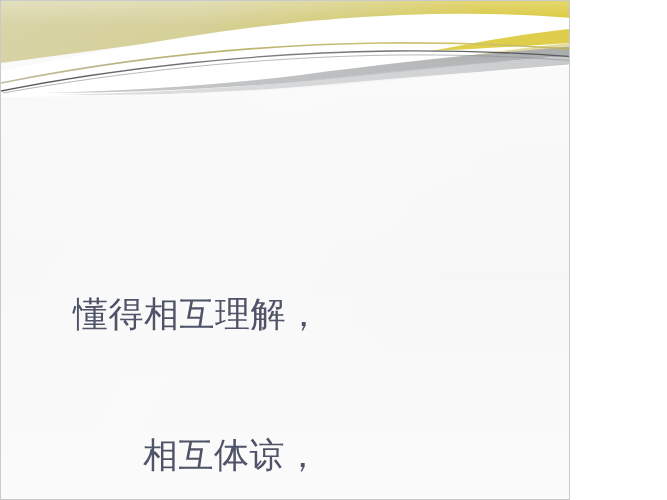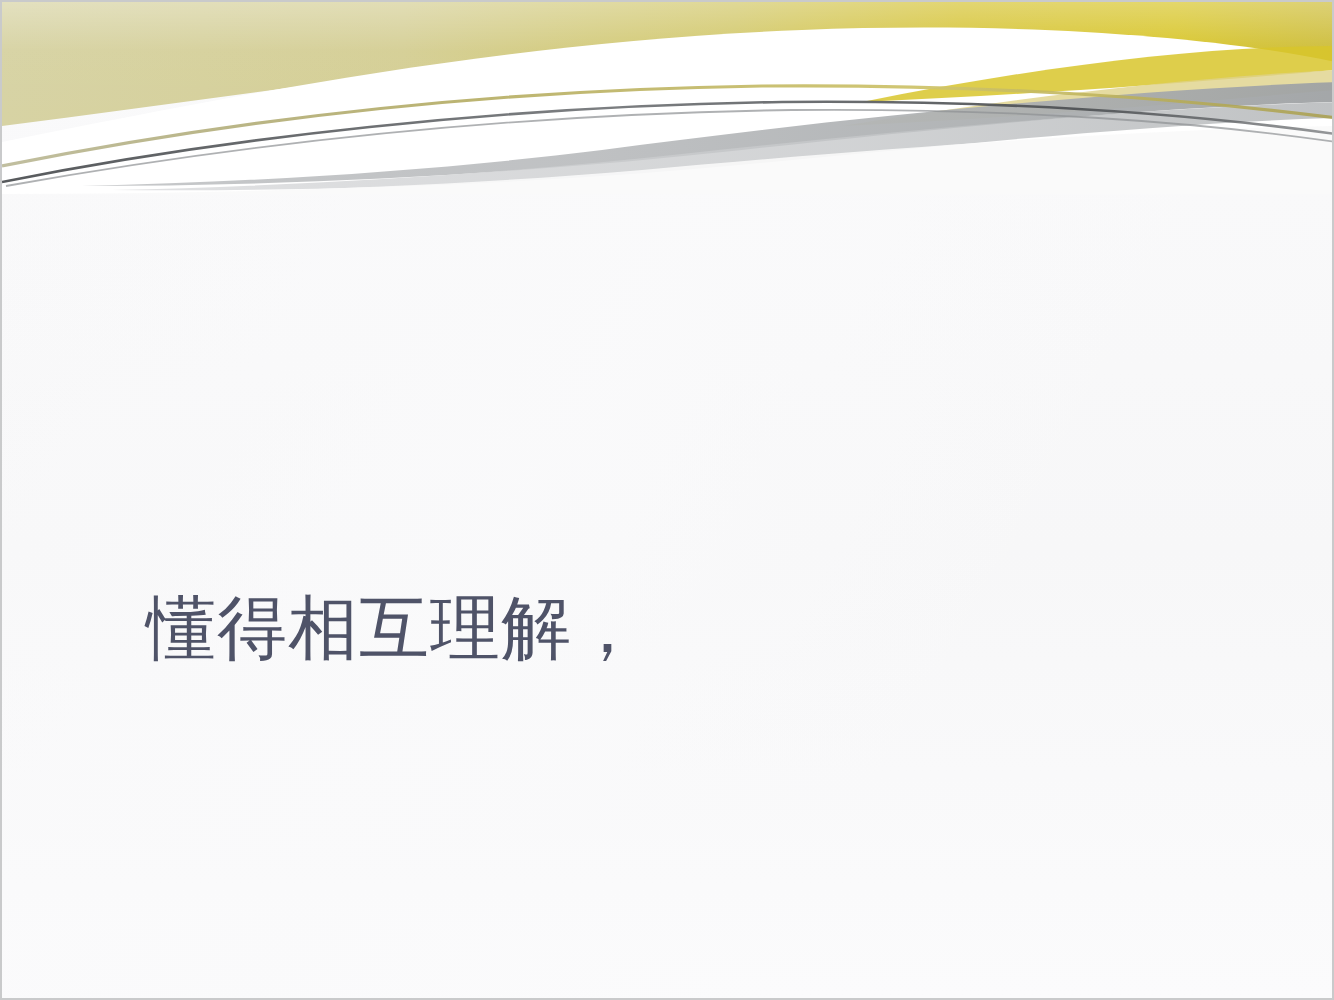--- a/index.html
+++ b/index.html
@@ -8,21 +8,21 @@
     padding: 0;
     background: #ffffff;
   }
   body {
     font-family: "Liberation Serif", "DejaVu Serif", serif;
   }
 
   
   #slide {
     position: relative;
-    width: 667px;
+    width: 570px;
     height: 500px;
     background: #84cc16;
     box-sizing: border-box;
     border: 1px solid #c9cacb;
     overflow: hidden;
   }
 
   
   #slide-texture {
     position: absolute;
@@ -161,17 +161,18 @@
 
       <path d="M0,82 C110,60 240,44 380,42 C490,41 590,48 667,58" fill="none" stroke="url(#gOlive)" stroke-width="1.6"></path>
 
       <path d="M0,90 C110,68 250,52 390,50 C500,49 595,56 667,66" fill="none" stroke="url(#gDark)" stroke-width="1.3"></path>
       <path d="M2,92 C120,71 255,56 395,54 C505,53 598,60 667,70" fill="none" stroke="#8d9093" stroke-width="0.9" opacity="0.7"></path>
     </svg>
   </div>
 
   <div id="text-block">
     <span class="text-line ln1">懂得相互理解，</span>
+    <span class="text-line ln2">相互体谅，</span>
     
     
   </div>
 
 </div>
 
 </body></html>

